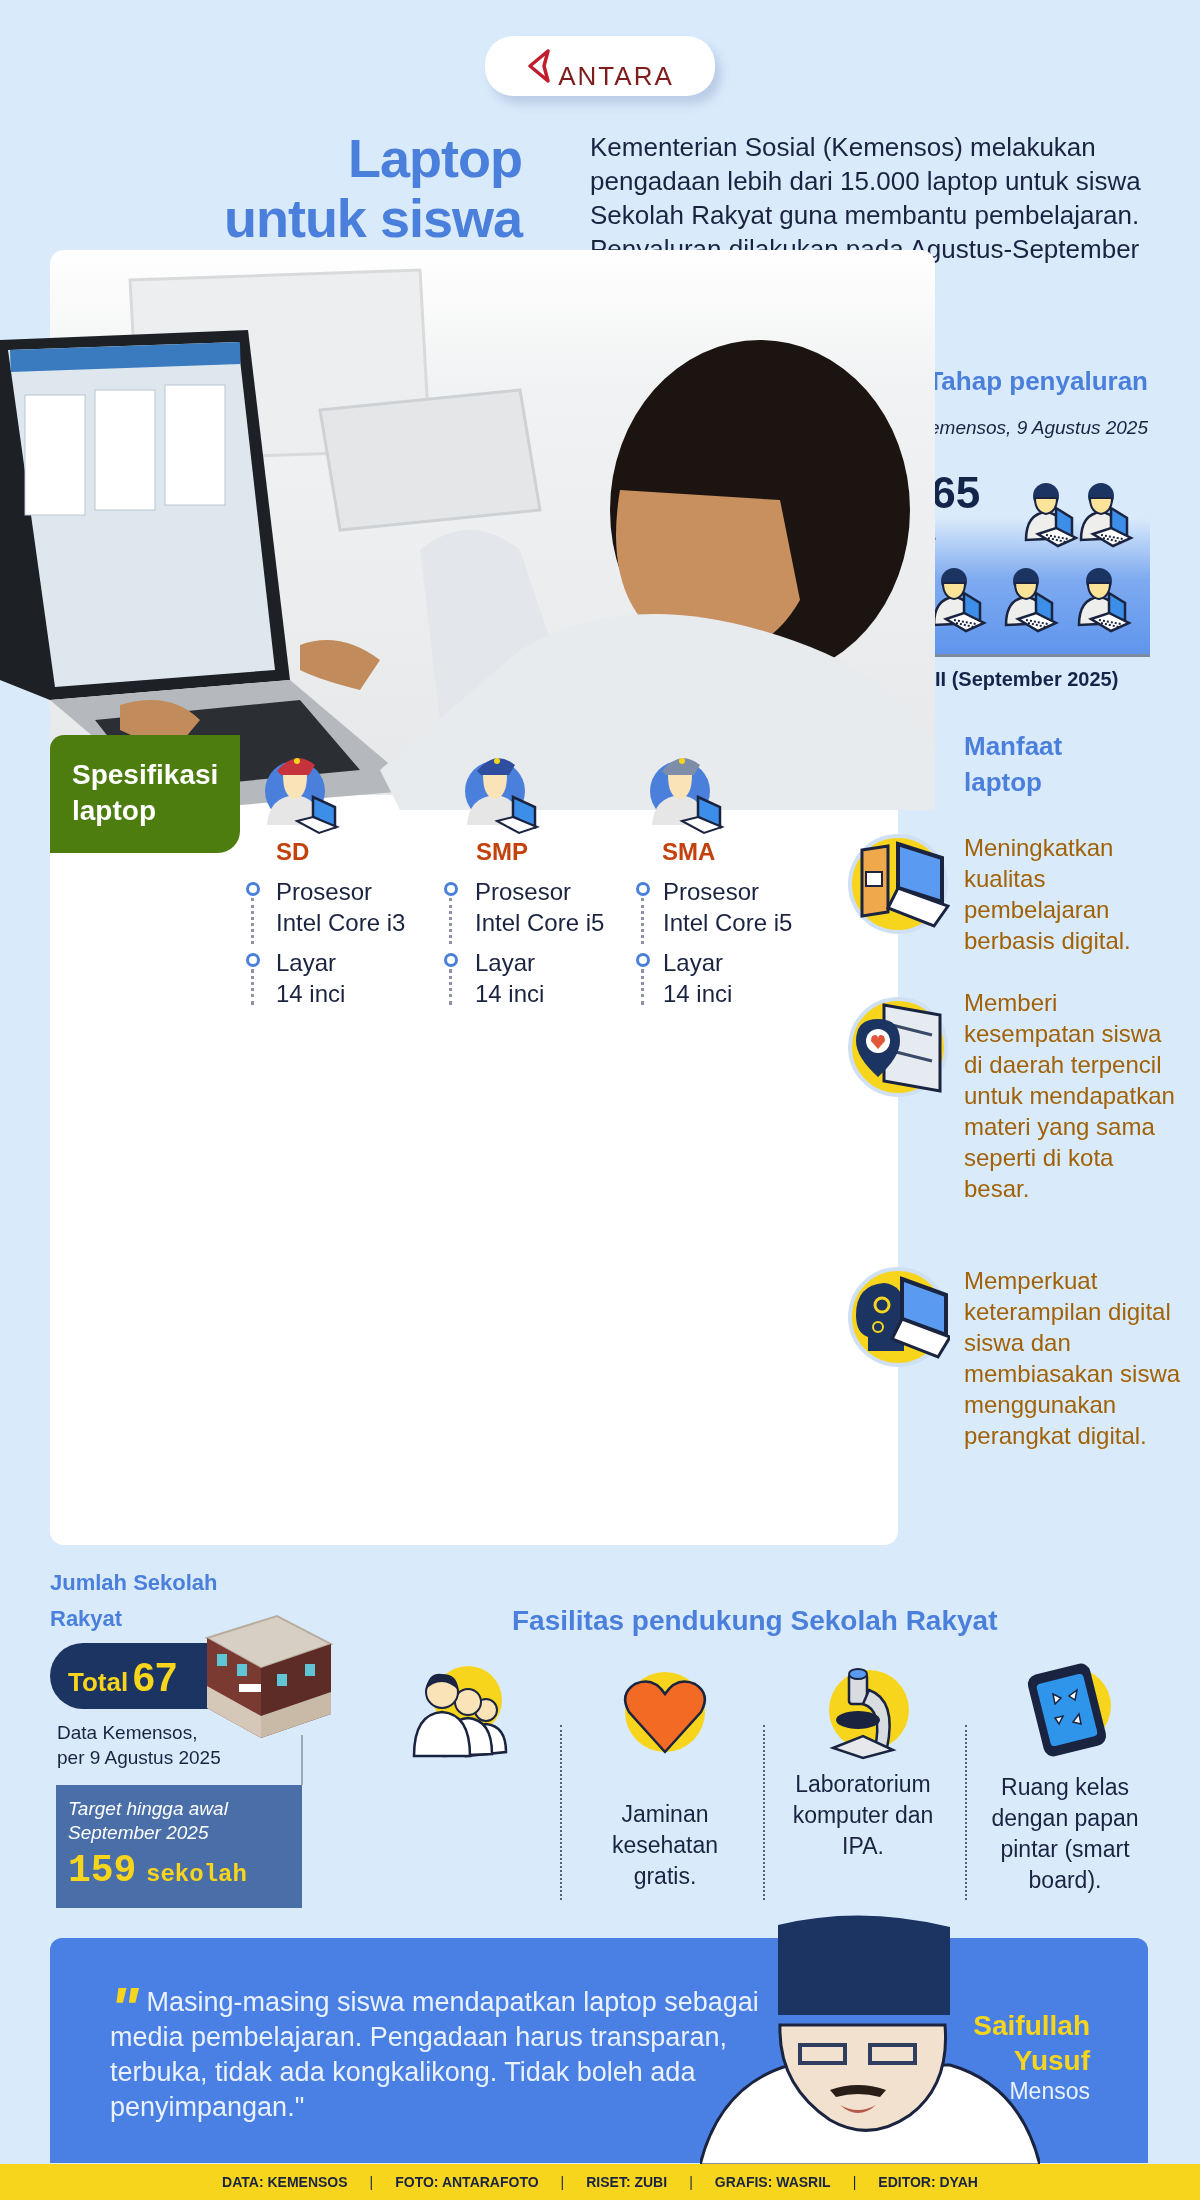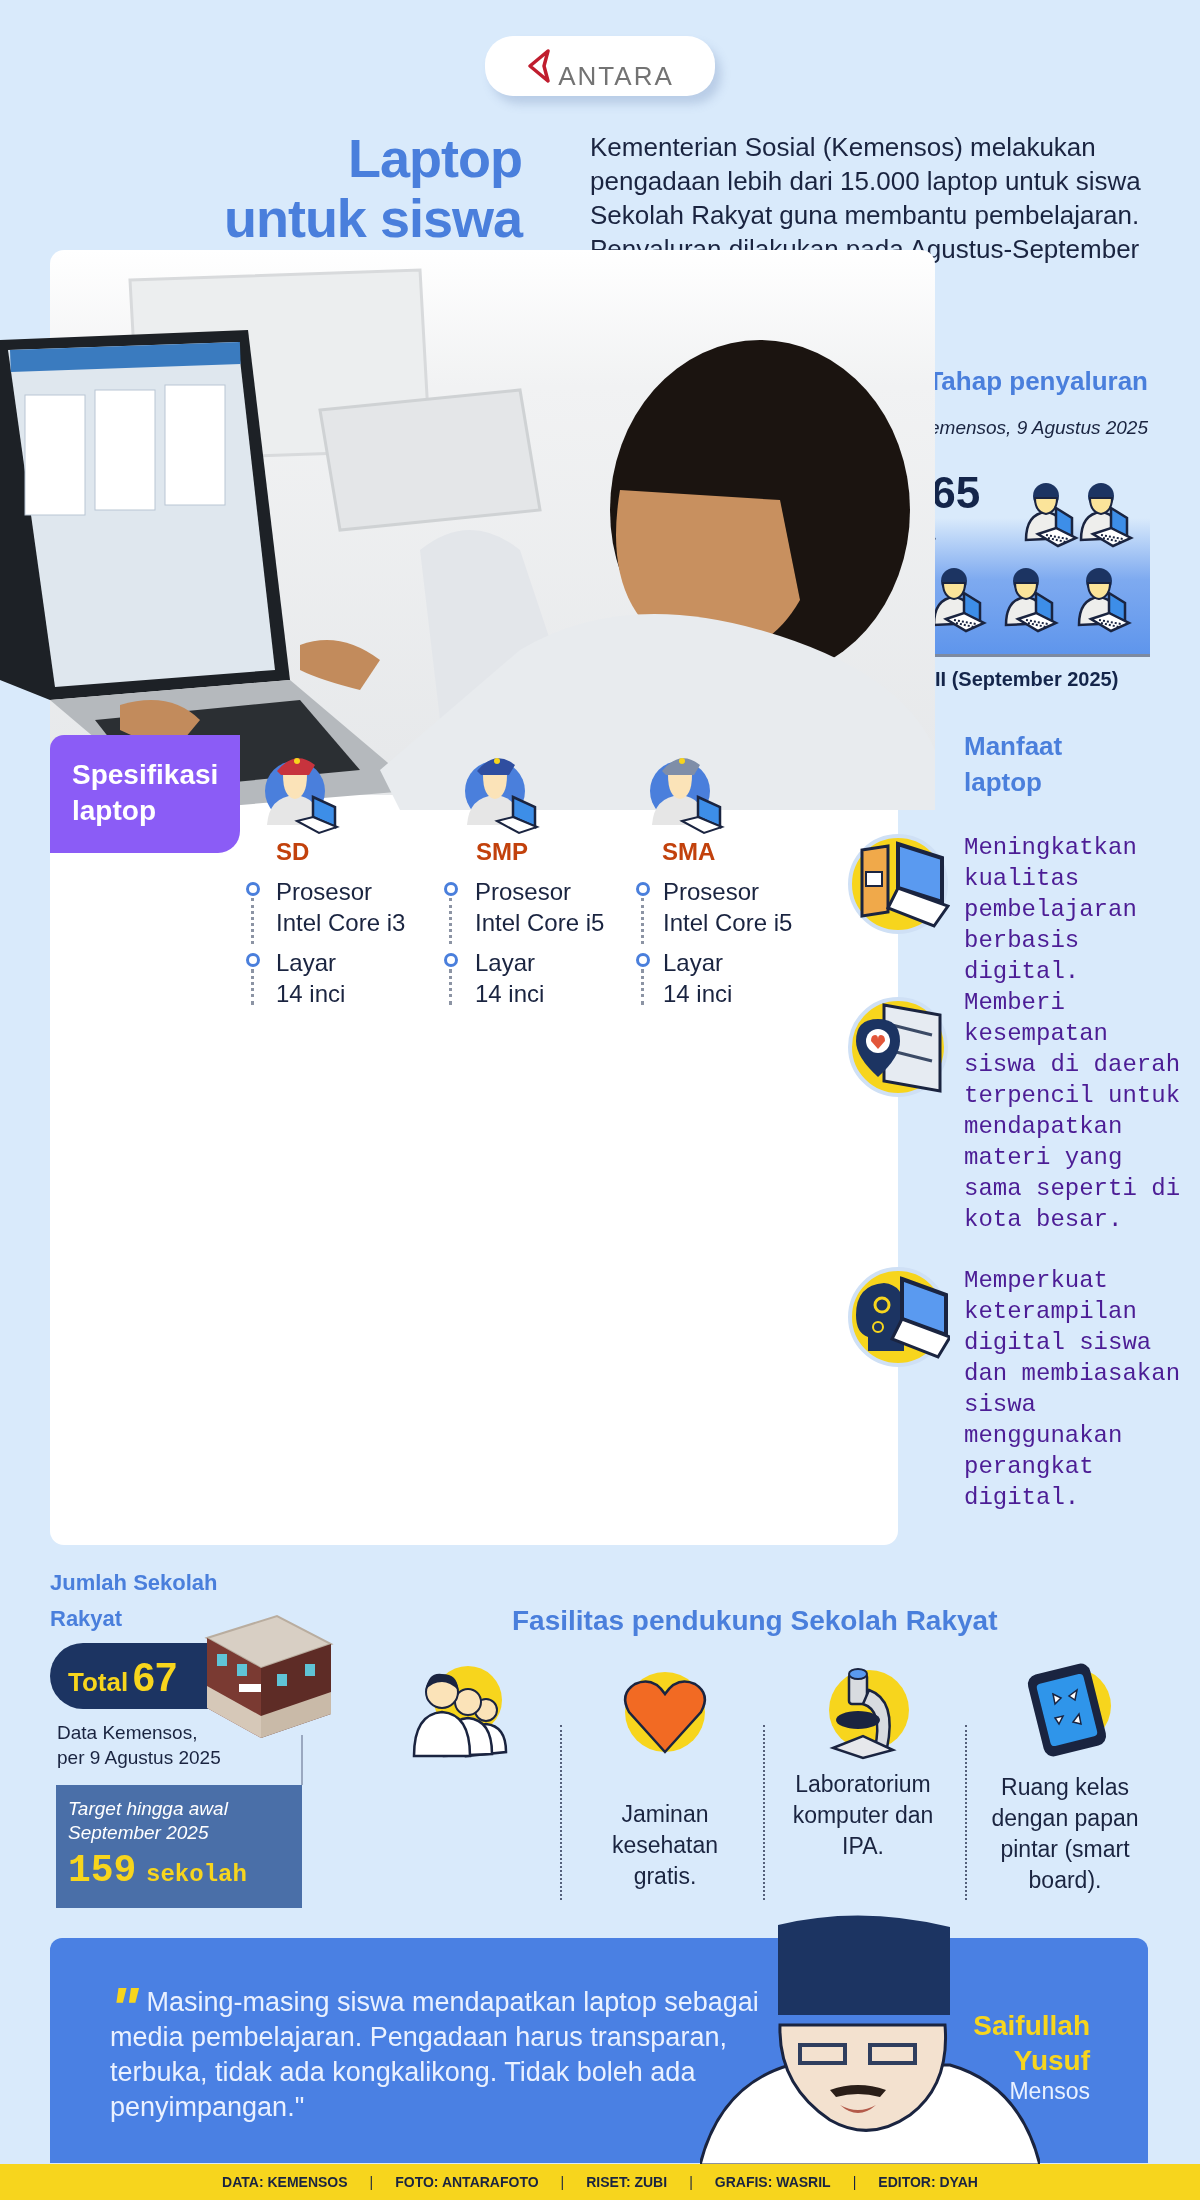--- a/index.html
+++ b/index.html
@@ -3,21 +3,21 @@
 <meta charset="utf-8">
 <style>
   * { box-sizing: border-box; margin: 0; padding: 0; }
   html, body { width: 1200px; height: 2200px; }
   body { background: #d9eafb; font-family: "Liberation Sans", sans-serif; color: #14254a; position: relative; overflow: hidden; }
   .abs { position: absolute; }
 
   
   .logo { left: 485px; top: 36px; width: 230px; height: 60px; background: #fff; border-radius: 28px; box-shadow: 6px 8px 10px rgba(90,120,170,.25); display:flex; align-items:center; justify-content:center; gap:6px; }
   .logo-mark { width: 26px; height: 34px; }
-  .logo-text { font-size: 26px; letter-spacing: 2px; color:#737373; font-weight: 400; margin-top: 21px; }
+  .logo-text { font-size: 26px; letter-spacing: 2px; color:#7f1d1d; font-weight: 400; margin-top: 21px; }
 
   
   .title { right: 678px; top: 128px; text-align: right; font-weight: 700; line-height: 1.12; }
   .title .l1, .title .l2 { color: #4a7fdc; font-size: 54px; letter-spacing: -1px; }
   .title .l3 { color: #c01d2e; font-size: 56px; letter-spacing: -1px; }
   .intro { left: 590px; top: 130px; width: 560px; font-size: 26px; line-height: 34px; color: #1a2440; }
 
   
   .sec-h { color: #4a7fdc; font-weight: 700; }
   .jl-title { left: 50px; top: 370px; font-size: 28px; }
@@ -38,30 +38,30 @@
   .t-num { font-size: 44px; font-weight: 700; color: #14254a; }
   .t-unit { font-size: 24px; font-weight: 700; color: #14254a; }
   .tp-title { right: 52px; top: 366px; font-size: 26px; }
   .tp-src { right: 52px; top: 417px; font-size: 19px; font-style: italic; color:#1a2440; }
   .tahap-lbl { font-size: 20px; font-weight: 700; color:#14254a; }
   .person { width: 64px; height: 72px; }
 
   
   .spec-card { left: 50px; top: 735px; width: 848px; height: 810px; background: #fff; border-radius: 14px; overflow: hidden; }
   .photo { left: 0; top: 250px; width: 935px; height: 560px; }
-  .spec-tag { left: 50px; top: 735px; width: 190px; height: 118px; background: #8b5cf6; border-radius: 14px 0 22px 0; color:#fff; font-weight:700; font-size:28px; line-height:36px; padding: 22px 0 0 22px; }
+  .spec-tag { left: 50px; top: 735px; width: 190px; height: 118px; background: #4d7c0f; border-radius: 14px 0 22px 0; color:#fff; font-weight:700; font-size:28px; line-height:36px; padding: 22px 0 0 22px; }
   .lvl { font-size: 24px; font-weight: 700; color: #c2410c; }
   .spec-line { font-size: 24px; color: #1a2440; line-height: 31px; }
   .spec-dot { width: 14px; height: 14px; border: 3px solid #4a7fdc; border-radius: 50%; }
   .spec-dash { width: 3px; border-left: 3px dotted #8c94a4; }
   .stu-icon { width: 90px; height: 90px; }
 
   
   .mf-title { left: 964px; top: 728px; font-size: 26px; line-height: 36px; }
-  .mf-text { left: 964px; font-size: 24px; line-height: 31px; color: #4c1d95; width: 220px; font-family: Liberation Mono, monospace; }
+  .mf-text { left: 964px; font-size: 24px; line-height: 31px; color: #a16207; width: 220px; }
   .mf-icon { left: 848px; width: 102px; height: 102px; }
 
   
   .js-title { left: 50px; top: 1565px; font-size: 22px; line-height: 36px; }
   .js-pill { left: 50px; top: 1643px; width: 200px; height: 66px; background: #1c3462; border-radius: 33px 0 0 33px; color: #f7d51d; font-weight: 700; padding: 12px 0 0 18px; }
   .js-pill .lbl { font-size: 26px; }
   .js-pill .n { font-size: 40px; }
   .school { left: 197px; top: 1608px; width: 140px; height: 140px; }
   .js-src { left: 57px; top: 1720px; font-size: 19px; line-height: 25px; color:#1a2440; }
   .js-target { left: 56px; top: 1785px; width: 246px; height: 123px; background: #4a6fa8; color:#fff; padding: 12px 0 0 12px; }

